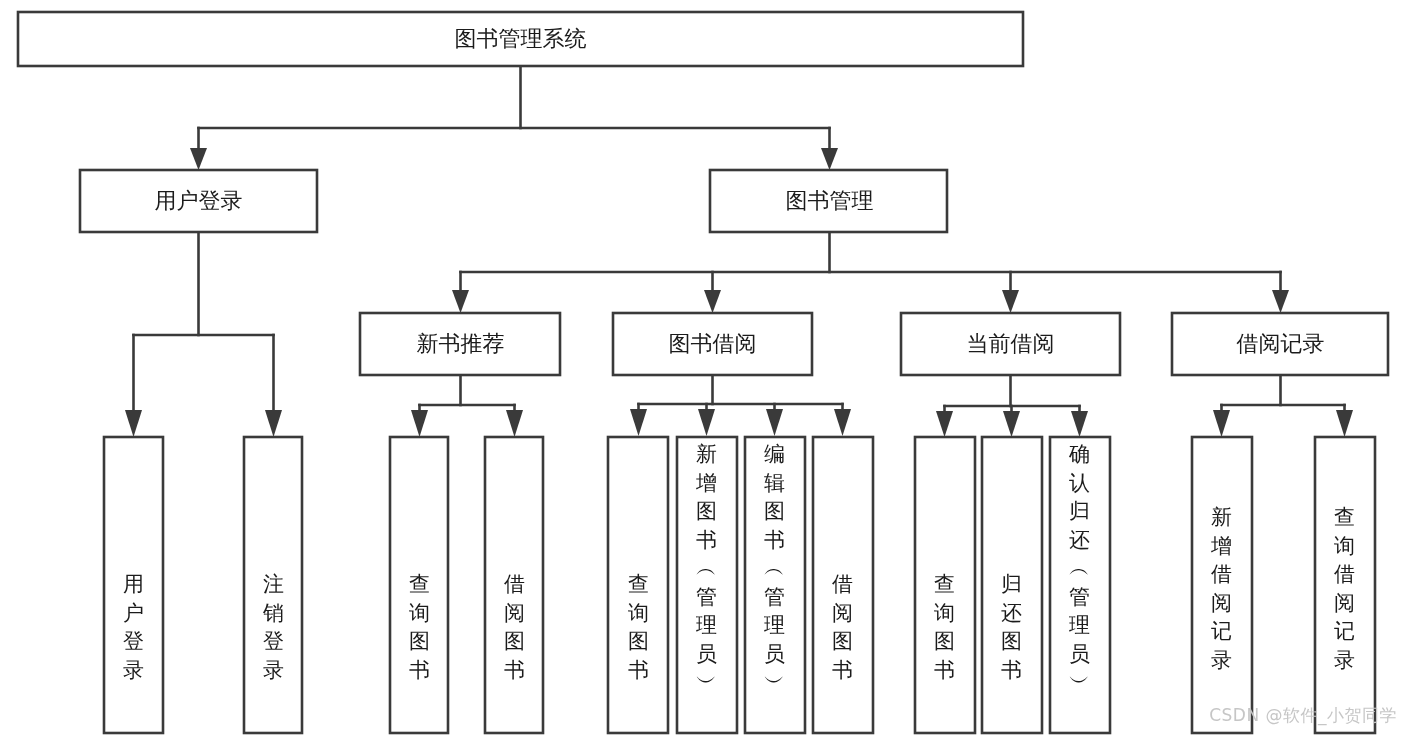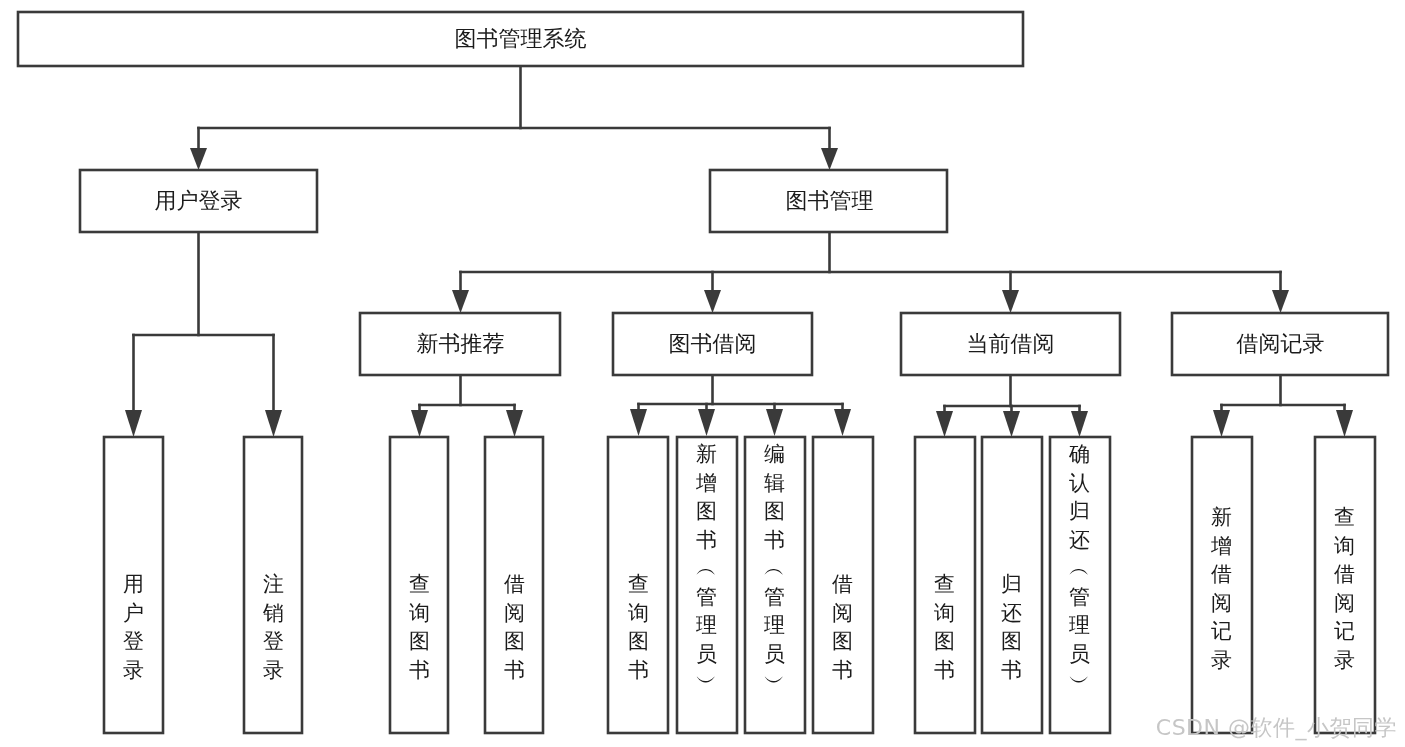--- a/index.html
+++ b/index.html
@@ -47,23 +47,23 @@
   }
   .label-h {
     font-size: 22px;
   }
   .label-v {
     font-size: 21px;
   }
   .watermark {
     position: absolute;
     right: 8px;
-    bottom: 4px;
+    bottom: 20px;
     font-family: "DejaVu Sans", "Liberation Sans", sans-serif;
-    font-size: 22px;
+    font-size: 17px;
     color: #c6c6c6;
     letter-spacing: 0.5px;
     white-space: nowrap;
     pointer-events: none;
   }
 </style>
 </head>
 <body>
 
 <div id="canvas">

